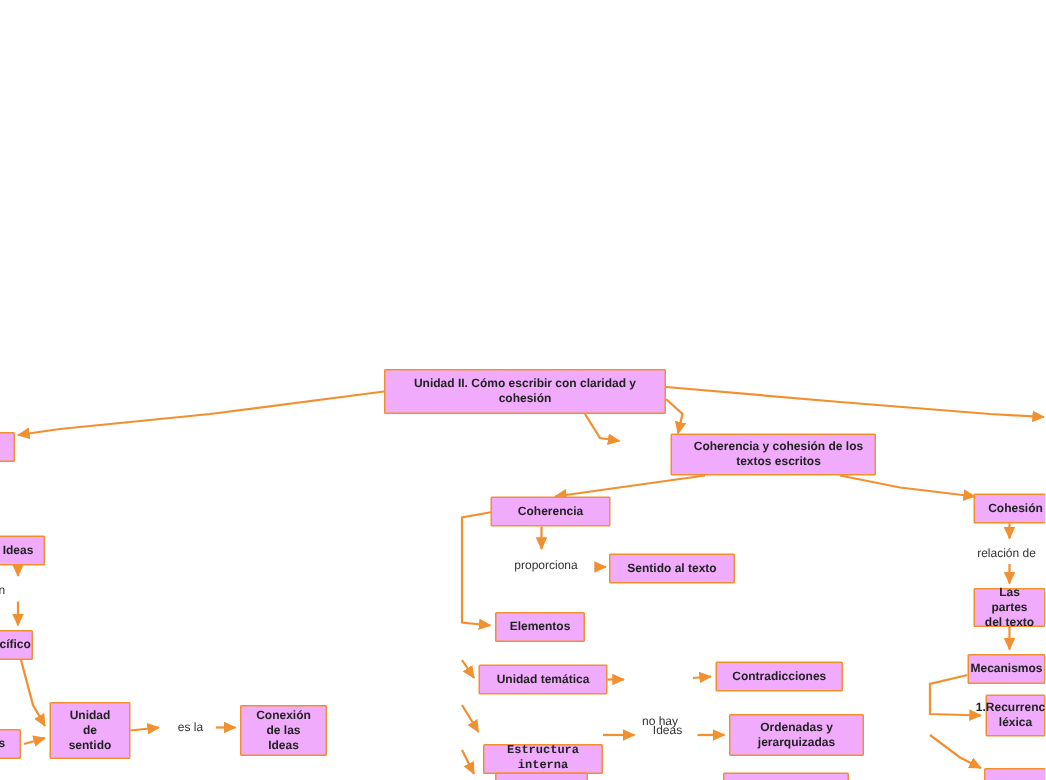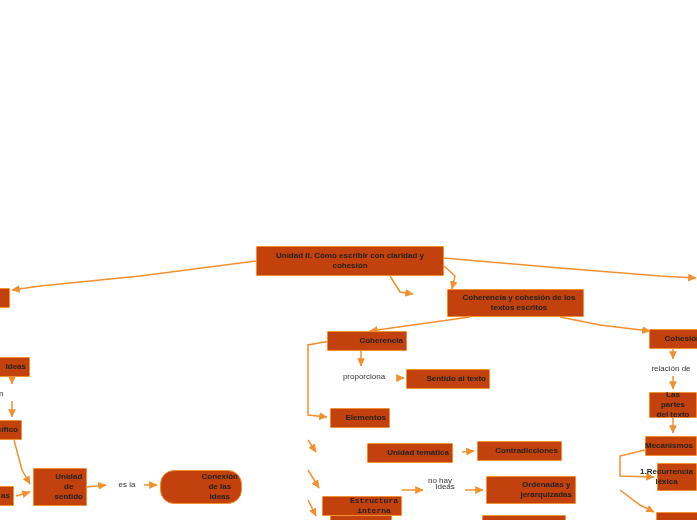--- a/index.html
+++ b/index.html
@@ -22,29 +22,29 @@
     left: 0;
     top: 0;
     width: 697px;
     height: 520px;
     pointer-events: none;
   }
   .node {
     position: absolute;
     box-sizing: border-box;
     border: 1.4px solid #f29030;
-    background: #c2410c;
+    background: #f0abfc;
     color: #222222;
     font-size: 8px;
     font-weight: bold;
     line-height: 1.25;
     text-align: center;
     display: flex;
     align-items: center;
-    justify-content: flex-end;
+    justify-content: center;
     padding: 2px 3px;
     border-radius: 1px;
   }
   .label {
     position: absolute;
     box-sizing: border-box;
     color: #333333;
     font-size: 8px;
     font-weight: normal;
     line-height: 1.2;
@@ -131,21 +131,21 @@
       </div>
       <div class="node" style="left: 406px; top: 369px; width: 84px; height: 20px; border-color: rgb(242, 144, 48); color: rgb(34, 34, 34);">
         <span>Sentido al texto</span>
       </div>
       <div class="node" style="left: 330px; top: 408px; width: 60px; height: 20px; border-color: rgb(242, 144, 48); color: rgb(34, 34, 34);">
         <span>Elementos</span>
       </div>
       <div class="node" style="left: 649px; top: 392px; width: 48px; height: 26px; border-color: rgb(242, 144, 48); color: rgb(34, 34, 34);">
         <span>Las partes<br>del texto</span>
       </div>
-      <div class="node" style="left: 319px; top: 443px; width: 86px; height: 20px; border-color: rgb(242, 144, 48); color: rgb(34, 34, 34); margin-left: 48px;">
+      <div class="node" style="left: 319px; top: 443px; width: 86px; height: 20px; border-color: rgb(242, 144, 48); color: rgb(34, 34, 34);">
         <span>Unidad temática</span>
       </div>
       <div class="node" style="left: 477px; top: 441px; width: 85px; height: 20px; border-color: rgb(242, 144, 48); color: rgb(34, 34, 34);">
         <span>Contradicciones</span>
       </div>
       <div class="node" style="left: 645px; top: 436px; width: 52px; height: 20px; border-color: rgb(242, 144, 48); color: rgb(34, 34, 34);">
         <span>Mecanismos</span>
       </div>
       <div class="node" style="left: 322px; top: 496px; width: 80px; height: 20px; border-color: rgb(242, 144, 48); color: rgb(34, 34, 34); font-family: Liberation Mono, monospace;">
         <span>Estructura<br>interna</span>
@@ -158,21 +158,21 @@
       </div>
       <div class="node" style="left: -6px; top: 357px; width: 36px; height: 20px; border-color: rgb(242, 144, 48); color: rgb(34, 34, 34);">
         <span>Ideas</span>
       </div>
       <div class="node" style="left: -20px; top: 420px; width: 42px; height: 20px; border-color: rgb(242, 144, 48); color: rgb(34, 34, 34);">
         <span>específico</span>
       </div>
       <div class="node" style="left: 33px; top: 468px; width: 54px; height: 38px; border-color: rgb(242, 144, 48); color: rgb(34, 34, 34);">
         <span>Unidad<br>de<br>sentido</span>
       </div>
-      <div class="node" style="left: 160px; top: 470px; width: 82px; height: 34px; border-color: rgb(242, 144, 48); color: rgb(34, 34, 34); border-radius: 14px;">
+      <div class="node" style="left: 160px; top: 470px; width: 58px; height: 34px; border-color: rgb(242, 144, 48); color: rgb(34, 34, 34);">
         <span>Conexión<br>de las<br>Ideas</span>
       </div>
       <div class="node" style="left: -16px; top: 288px; width: 26px; height: 20px; border-color: rgb(242, 144, 48); color: rgb(34, 34, 34);"></div>
       <div class="node" style="left: -16px; top: 486px; width: 30px; height: 20px; border-color: rgb(242, 144, 48); color: rgb(34, 34, 34);">
         <span>as</span>
       </div>
       <div class="node" style="left: 330px; top: 515px; width: 62px; height: 18px; border-color: rgb(242, 144, 48); color: rgb(34, 34, 34);">
         <span></span>
       </div>
       <div class="node" style="left: 482px; top: 515px; width: 84px; height: 18px; border-color: rgb(242, 144, 48); color: rgb(34, 34, 34);">

